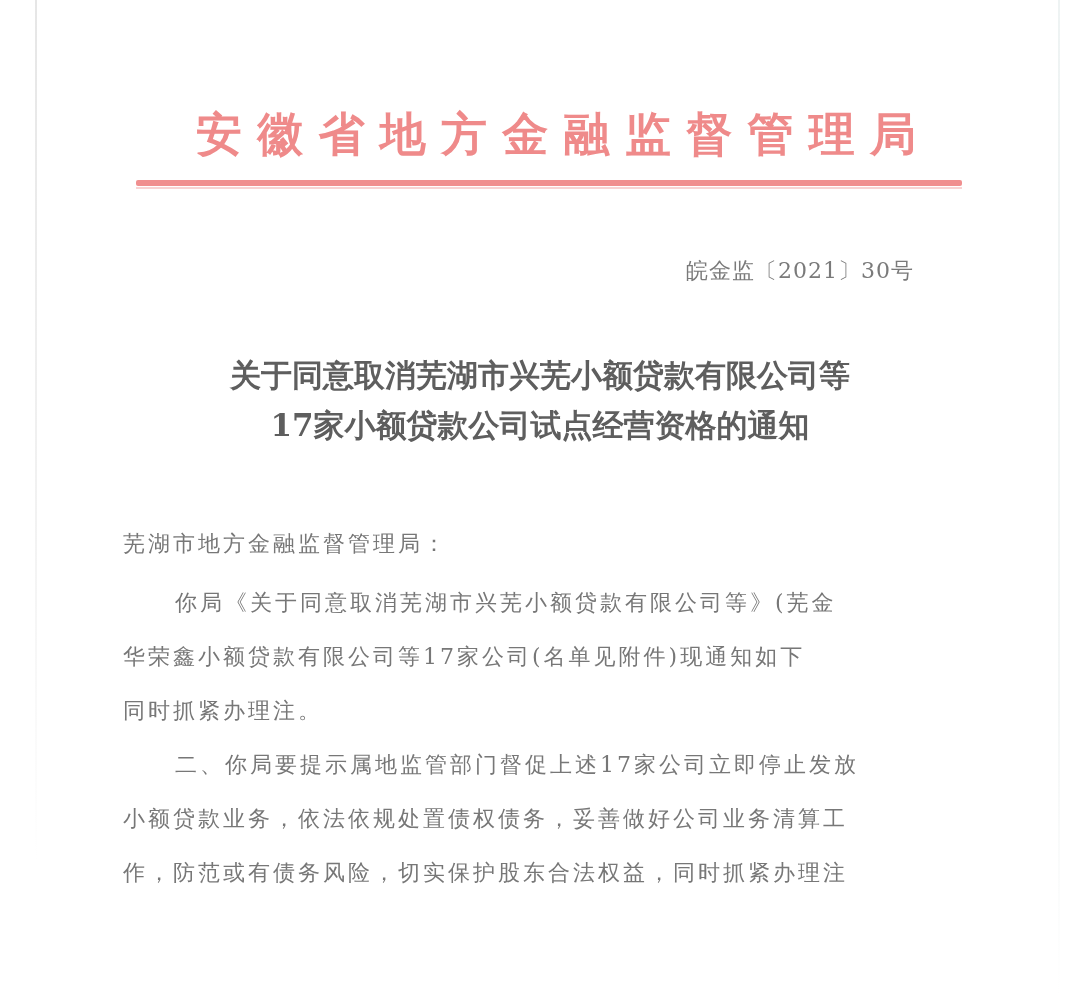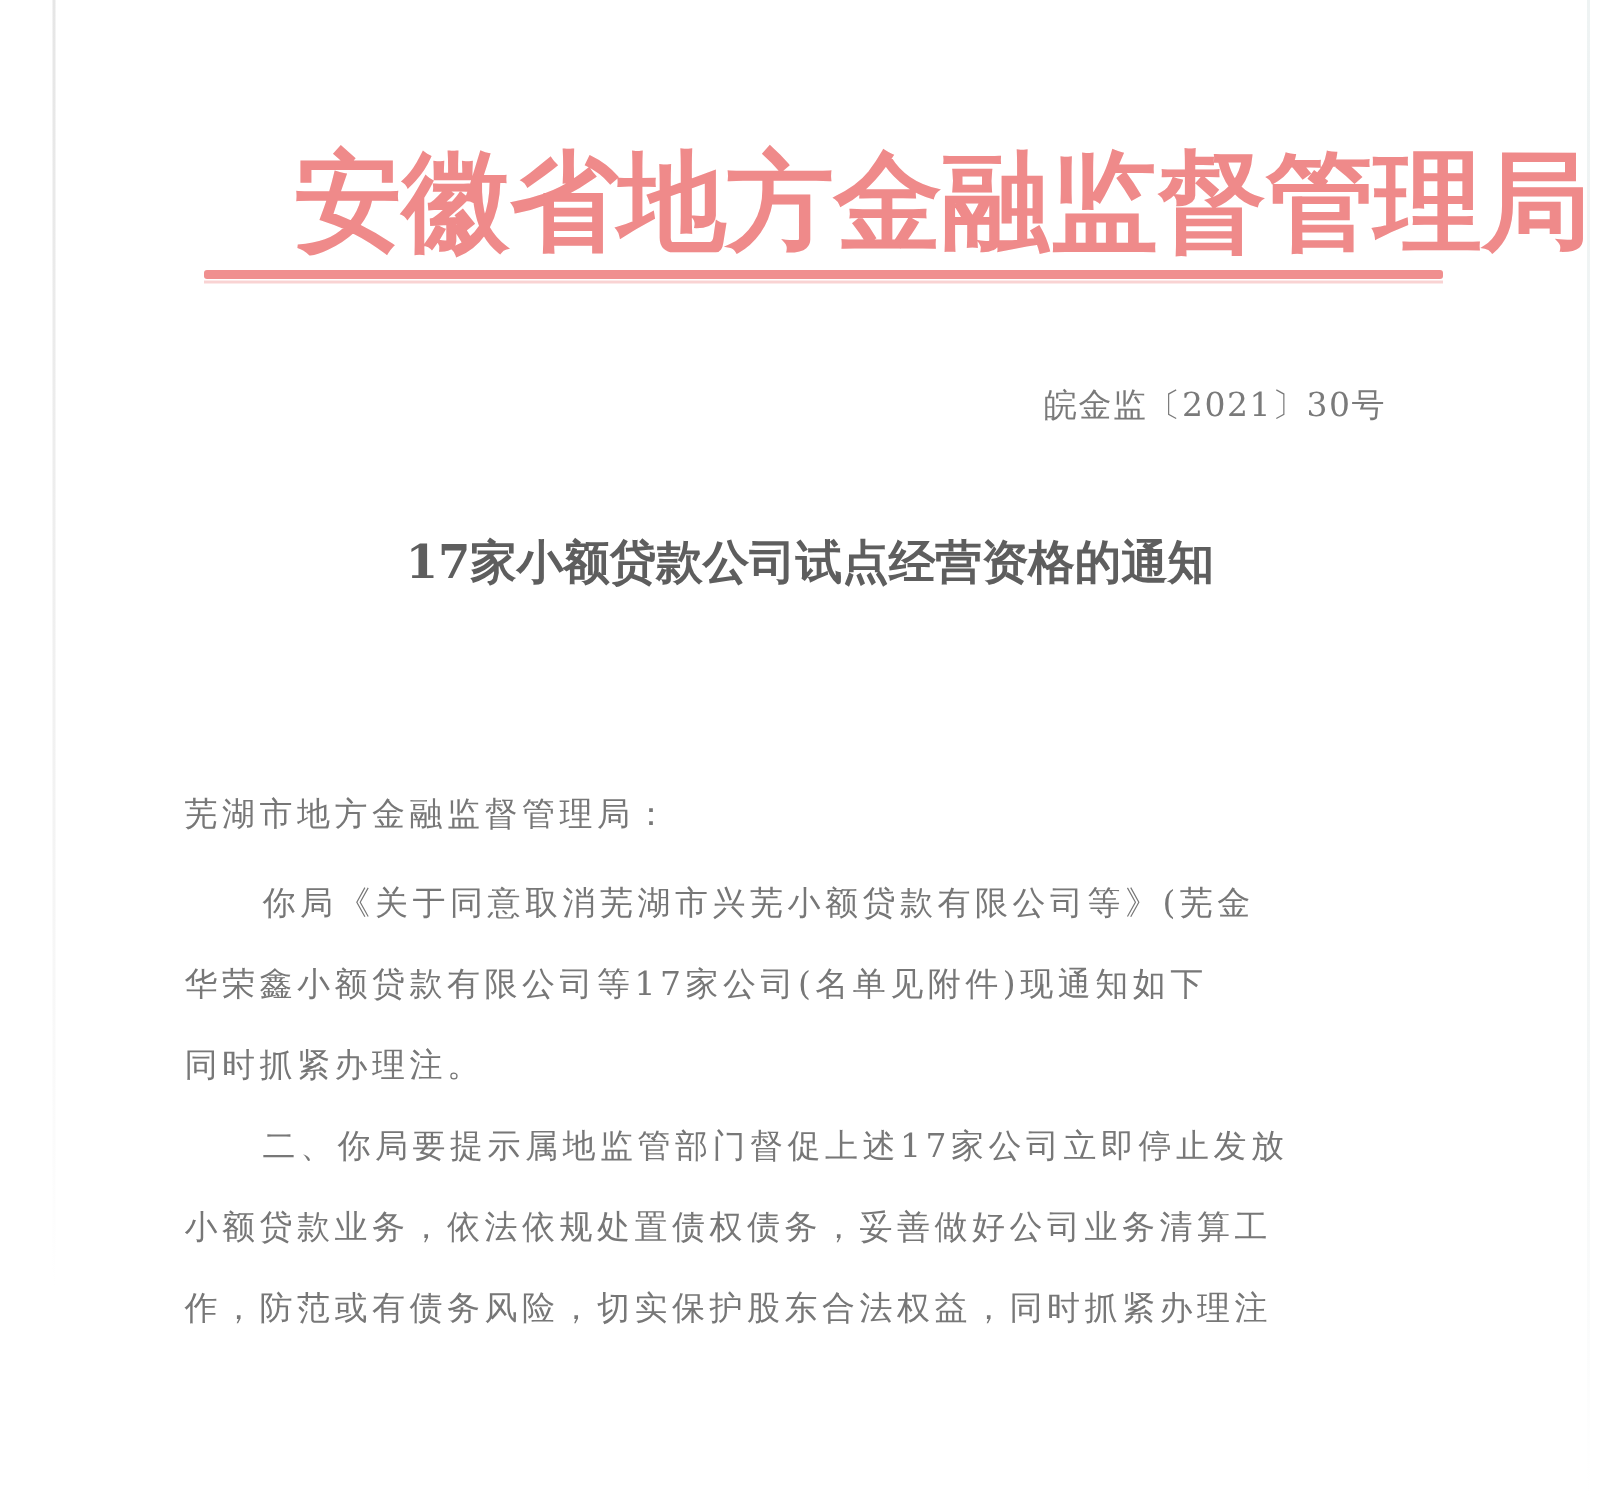--- a/index.html
+++ b/index.html
@@ -31,21 +31,21 @@
     background: linear-gradient(to bottom, #eef3f3, #f3f6f6 70%, rgba(255,255,255,0));
   }
   .agency-title {
     position: absolute;
     left: 196px;
     top: 92px;
     width: 720px;
     height: 84px;
     font-family: "DejaVu Serif", "Liberation Serif", serif;
     font-weight: bold;
-    font-size: 72px;
+    font-size: 46px;
     line-height: 84px;
     letter-spacing: 0px;
     color: #ef8a8a;
     text-align: justify;
     text-align-last: justify;
     white-space: nowrap;
   }
   .red-rule {
     position: absolute;
     left: 136px;
@@ -58,21 +58,21 @@
   .red-rule-shadow {
     position: absolute;
     left: 136px;
     top: 187px;
     width: 826px;
     height: 2px;
     background: #f9d3d3;
   }
   .doc-number {
     position: absolute;
-    right: 156px;
+    right: 166px;
     top: 256px;
     font-size: 22px;
     line-height: 30px;
     color: #7a7a7a;
     white-space: nowrap;
     letter-spacing: 1px;
   }
   .doc-title {
     position: absolute;
     left: 150px;
@@ -108,20 +108,21 @@
 <div class="page-edge-left"></div>
 <div class="page-edge-right"></div>
 
 <div class="agency-title">安徽省地方金融监督管理局</div>
 <div class="red-rule"></div>
 <div class="red-rule-shadow"></div>
 
 <div class="doc-number">皖金监〔2021〕30号</div>
 
 <div class="doc-title">
+  <div>关于同意取消芜湖市兴芜小额贷款有限公司等</div>
   <div>17家小额贷款公司试点经营资格的通知</div>
 </div>
 
 <div class="body-text">
   <div class="line salutation">芜湖市地方金融监督管理局：</div>
   <div class="line indent">你局《关于同意取消芜湖市兴芜小额贷款有限公司等》(芜金</div>
   <div class="line">华荣鑫小额贷款有限公司等17家公司(名单见附件)现通知如下</div>
   <div class="line">同时抓紧办理注。</div>
   <div class="line indent">二、你局要提示属地监管部门督促上述17家公司立即停止发放</div>
   <div class="line">小额贷款业务，依法依规处置债权债务，妥善做好公司业务清算工</div>

